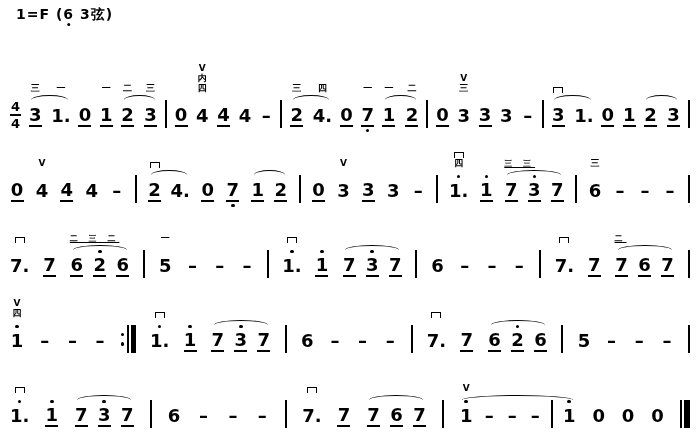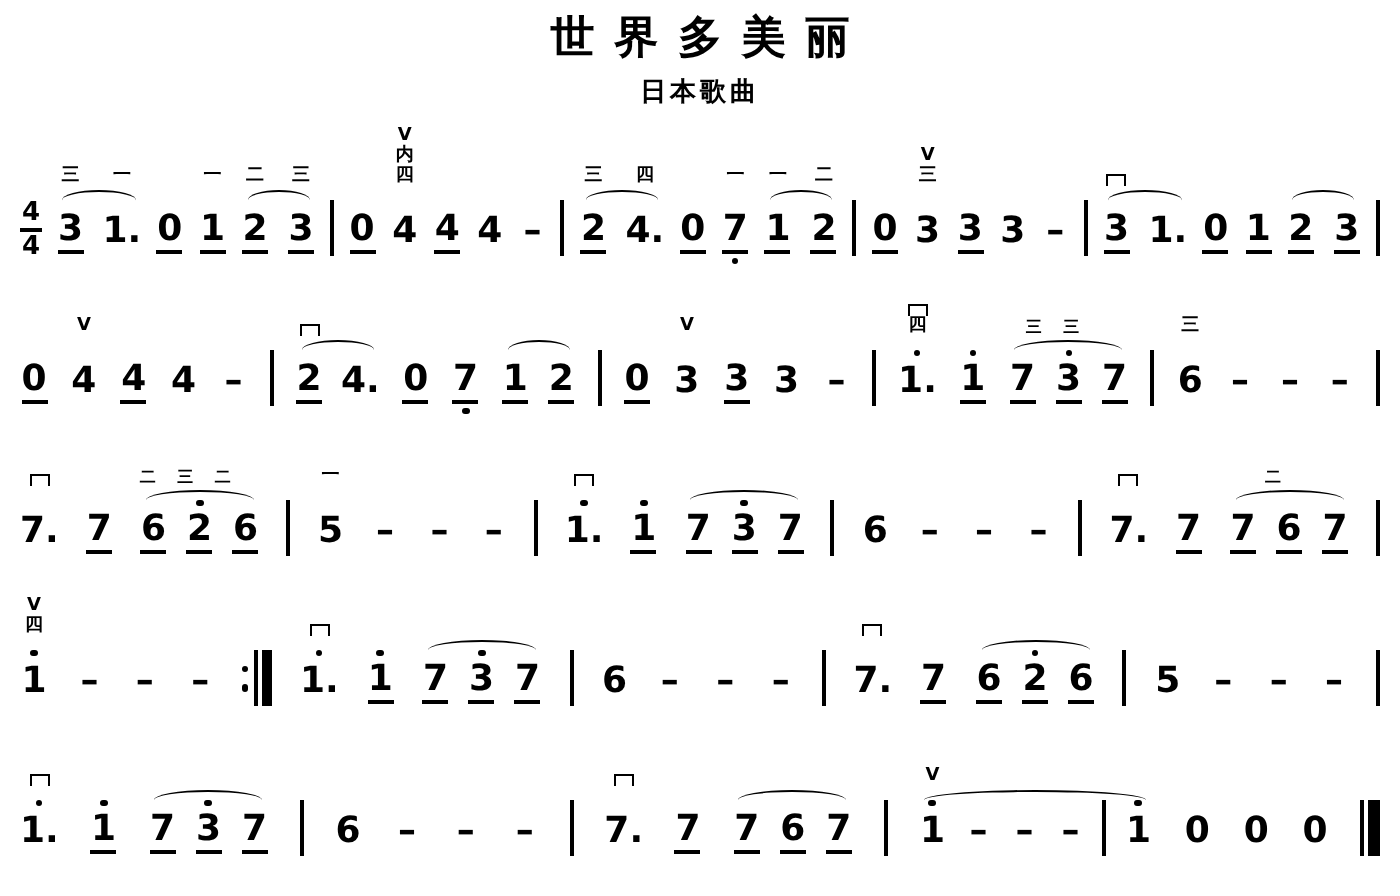--- a/index.html
+++ b/index.html
@@ -34,42 +34,39 @@
   .odot.on::after{content:"";width:3.5px;height:3.5px;background:#000;border-radius:50%;}
   .ann{position:absolute;bottom:41px;left:50%;transform:translateX(-50%);
        display:flex;flex-direction:column;align-items:center;gap:1px;
        font-size:9px;line-height:9px;font-weight:bold;white-space:nowrap;z-index:2;}
   .fing{font-size:9px;}
   .bowup{font-size:9px;font-weight:bold;}
   .bowdown{width:8px;height:5px;border:1.5px solid #000;border-bottom:none;}
   .group{position:relative;display:flex;align-items:flex-end;gap:9px;}
   .arc{position:absolute;left:3px;right:3px;top:25px;height:9px;
        border-top:1.5px solid #000;border-radius:100% 100% 0 0;}
-  .arclabel{position:absolute;top:13px;left:0;right:12px;text-align:center;
-            font-size:8px;font-weight:bold;letter-spacing:4px;white-space:nowrap;}
+  .arclabel{position:absolute;top:13px;left:0;right:12px;text-align:left;
+            font-size:8px;font-weight:bold;letter-spacing:4px;white-space:nowrap;text-decoration:underline;}
   .bar{width:2px;height:28px;background:#000;margin-bottom:6px;}
   .rbar,.fbar{display:flex;align-items:center;gap:2px;height:28px;margin-bottom:6px;}
   .rdots{display:flex;flex-direction:column;gap:6px;margin-right:1px;}
   .rdots i{width:3.5px;height:3.5px;background:#000;border-radius:50%;}
   .thin{width:2px;height:28px;background:#000;}
   .thick{width:5px;height:28px;background:#000;}
   .fbar .thick{width:6px;}
   .ts{display:flex;flex-direction:column;align-items:center;margin-bottom:4px;
       font-size:13px;font-weight:bold;line-height:13px;}
   .tsline{width:11px;height:1.5px;background:#000;margin:1.5px 0;}
 </style>
 </head>
 <body>
 
 <div class="header">
   <div class="hl">
-  </div>
-  <div class="hc">
-    <div class="title">世界多美丽</div>
-    <div class="subtitle">日本歌曲</div>
+    <div class="key"><span>1=F (</span><span class="keylow">6</span><span> 3弦)</span></div>
   </div>
   <div class="hr2">
   </div>
 </div>
 
 <div class="score" id="score">
     <div class="line">
       <div class="ts">
         <div>4</div>
         <div class="tsline"></div>

